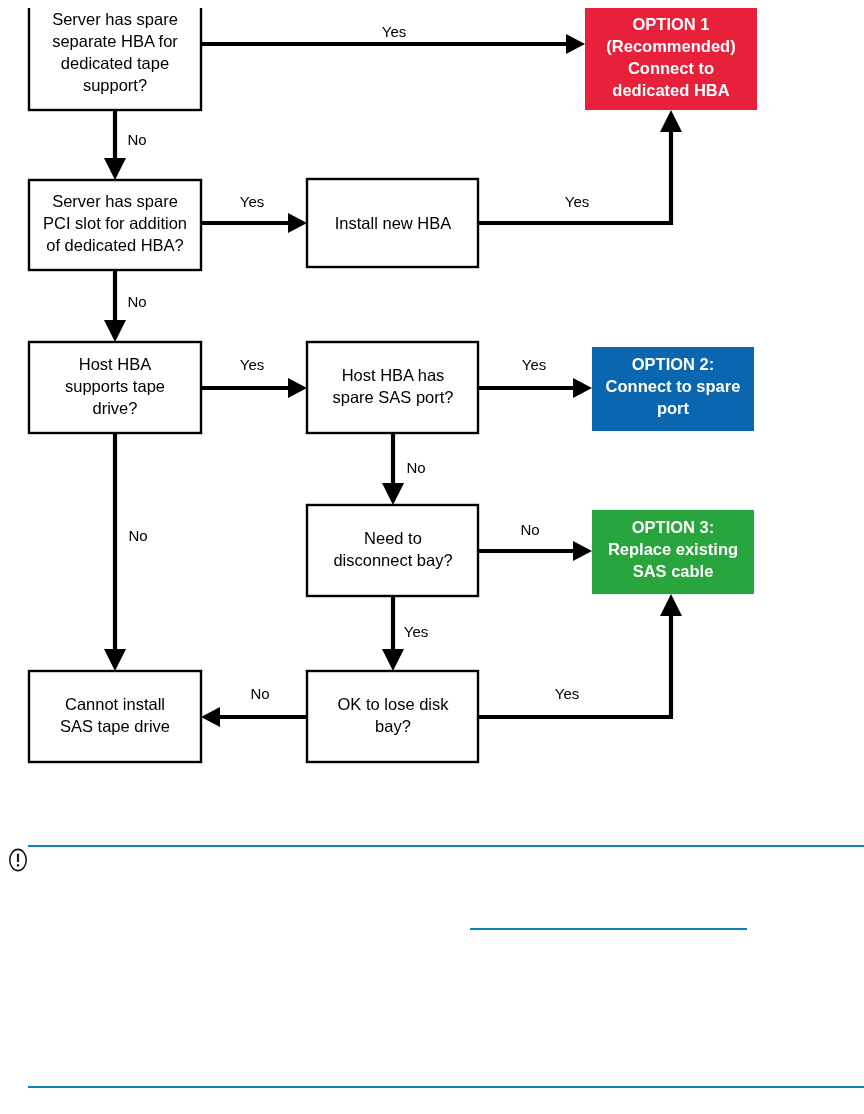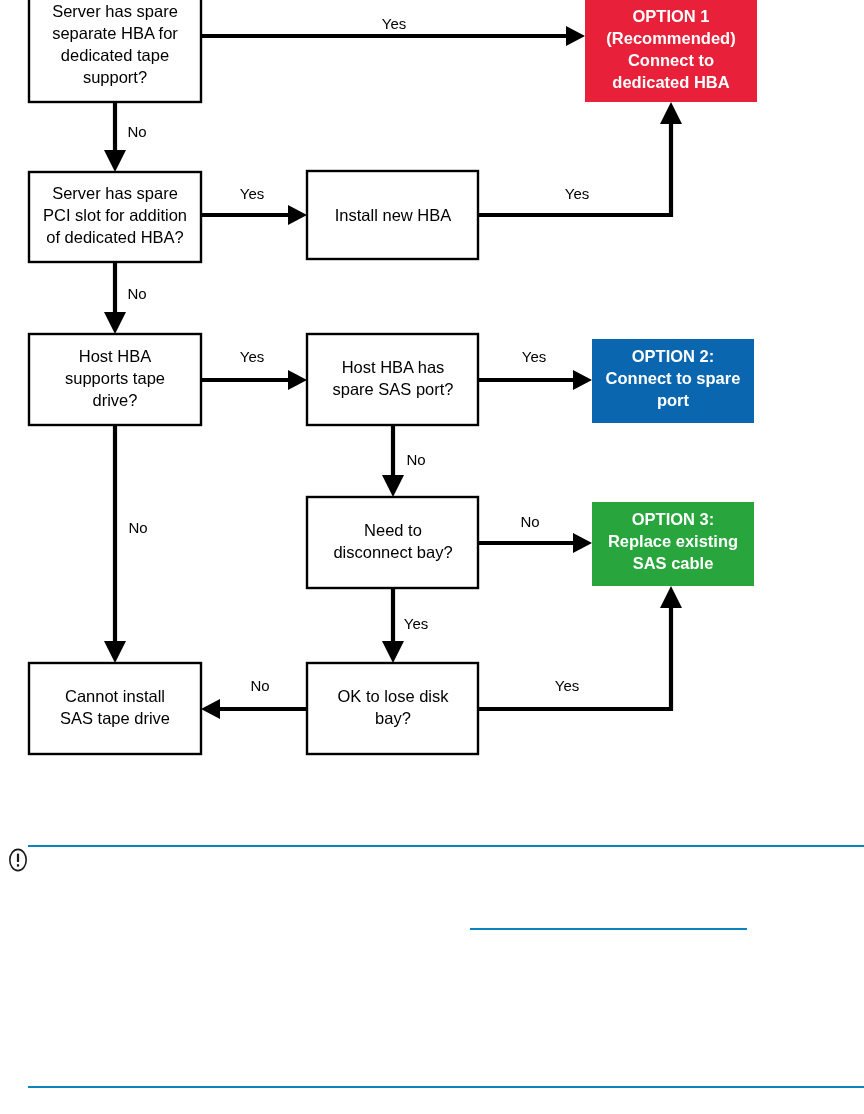--- a/index.html
+++ b/index.html
@@ -10,21 +10,21 @@
   body {
     width: 864px;
     height: 1114px;
     font-family: "Liberation Sans", sans-serif;
     position: relative;
     overflow: hidden;
   }
   #flow-wrap {
     position: absolute;
     left: 0;
-    top: 0;
+    top: 8px;
     width: 864px;
     height: 800px;
     text-align: right;
   }
   svg#flowchart {
     display: block;
     width: 864px;
     height: 800px;
   }
   .node-rect {

